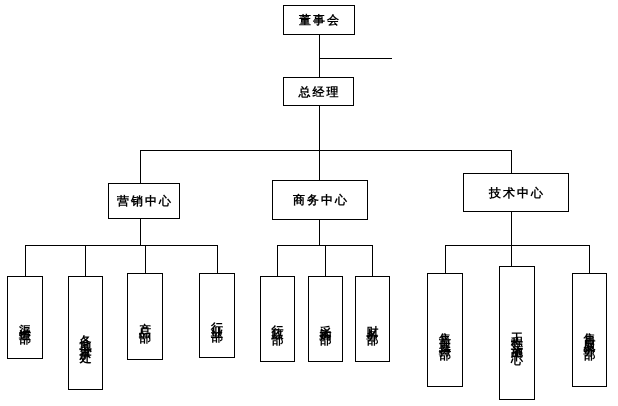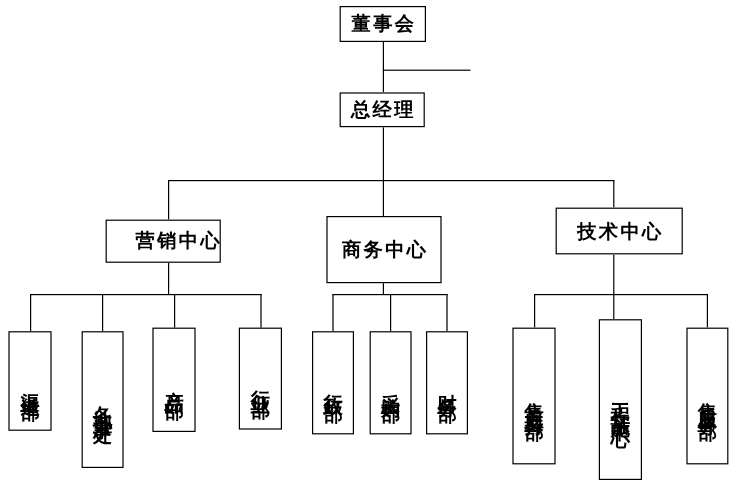--- a/index.html
+++ b/index.html
@@ -16,21 +16,21 @@
     overflow: hidden;
   }
   .node {
     position: absolute;
     border: 1px solid #000000;
     background: #ffffff;
     display: flex;
     align-items: center;
     justify-content: center;
     text-align: center;
-    font-size: 16px;
+    font-size: 12px;
     font-weight: bold;
     line-height: 1;
     white-space: nowrap;
   }
   .node .lbl {
     letter-spacing: 2px;
     margin-right: -2px; 
   }
   .node.v-text .lbl {
     writing-mode: vertical-rl;
@@ -81,25 +81,25 @@
 
   <div class="node" style="left:283px; top:5px; width:72px; height:30px;">
     <span class="lbl">董事会</span>
   </div>
 
 
   <div class="node" style="left:283px; top:77px; width:71px; height:29px;">
     <span class="lbl">总经理</span>
   </div>
 
-  <div class="node" style="left:88px; top:183px; width:96px; height:36px;justify-content:flex-end;">
+  <div class="node" style="left:108px; top:183px; width:72px; height:36px;">
     <span class="lbl">营销中心</span>
   </div>
 
-  <div class="node" style="left:272px; top:180px; width:96px; height:56px;">
+  <div class="node" style="left:272px; top:180px; width:96px; height:40px;">
     <span class="lbl">商务中心</span>
   </div>
 
   <div class="node" style="left:463px; top:173px; width:106px; height:39px;">
     <span class="lbl">技术中心</span>
   </div>
 
   <div class="node v-text" style="left:7px; top:276px; width:36px; height:83px;">
     <span class="lbl">渠道部</span>
   </div>

